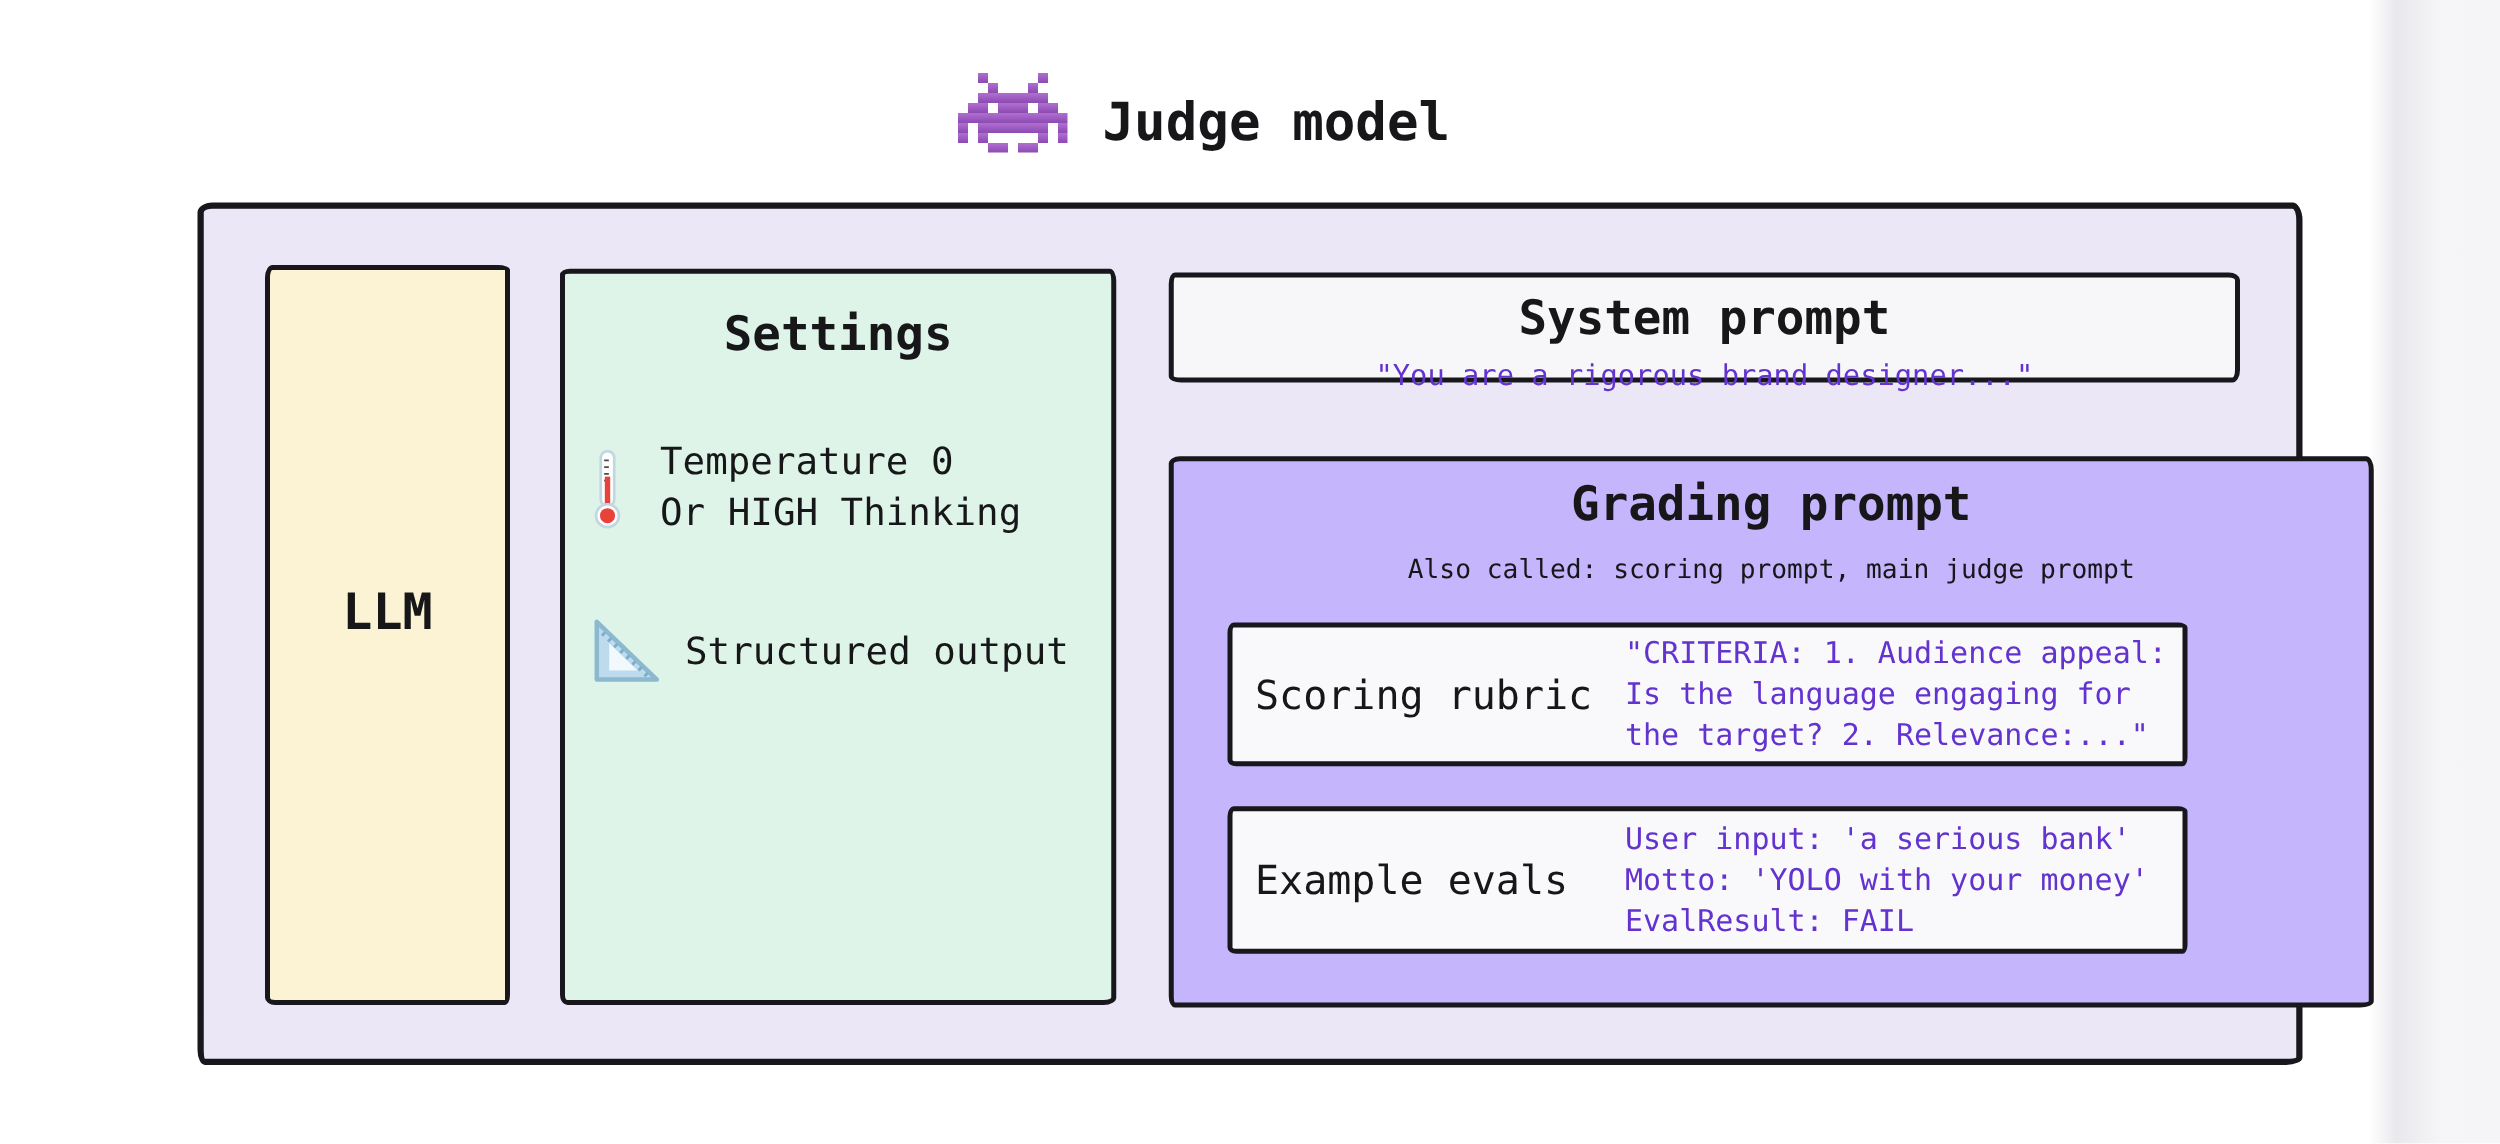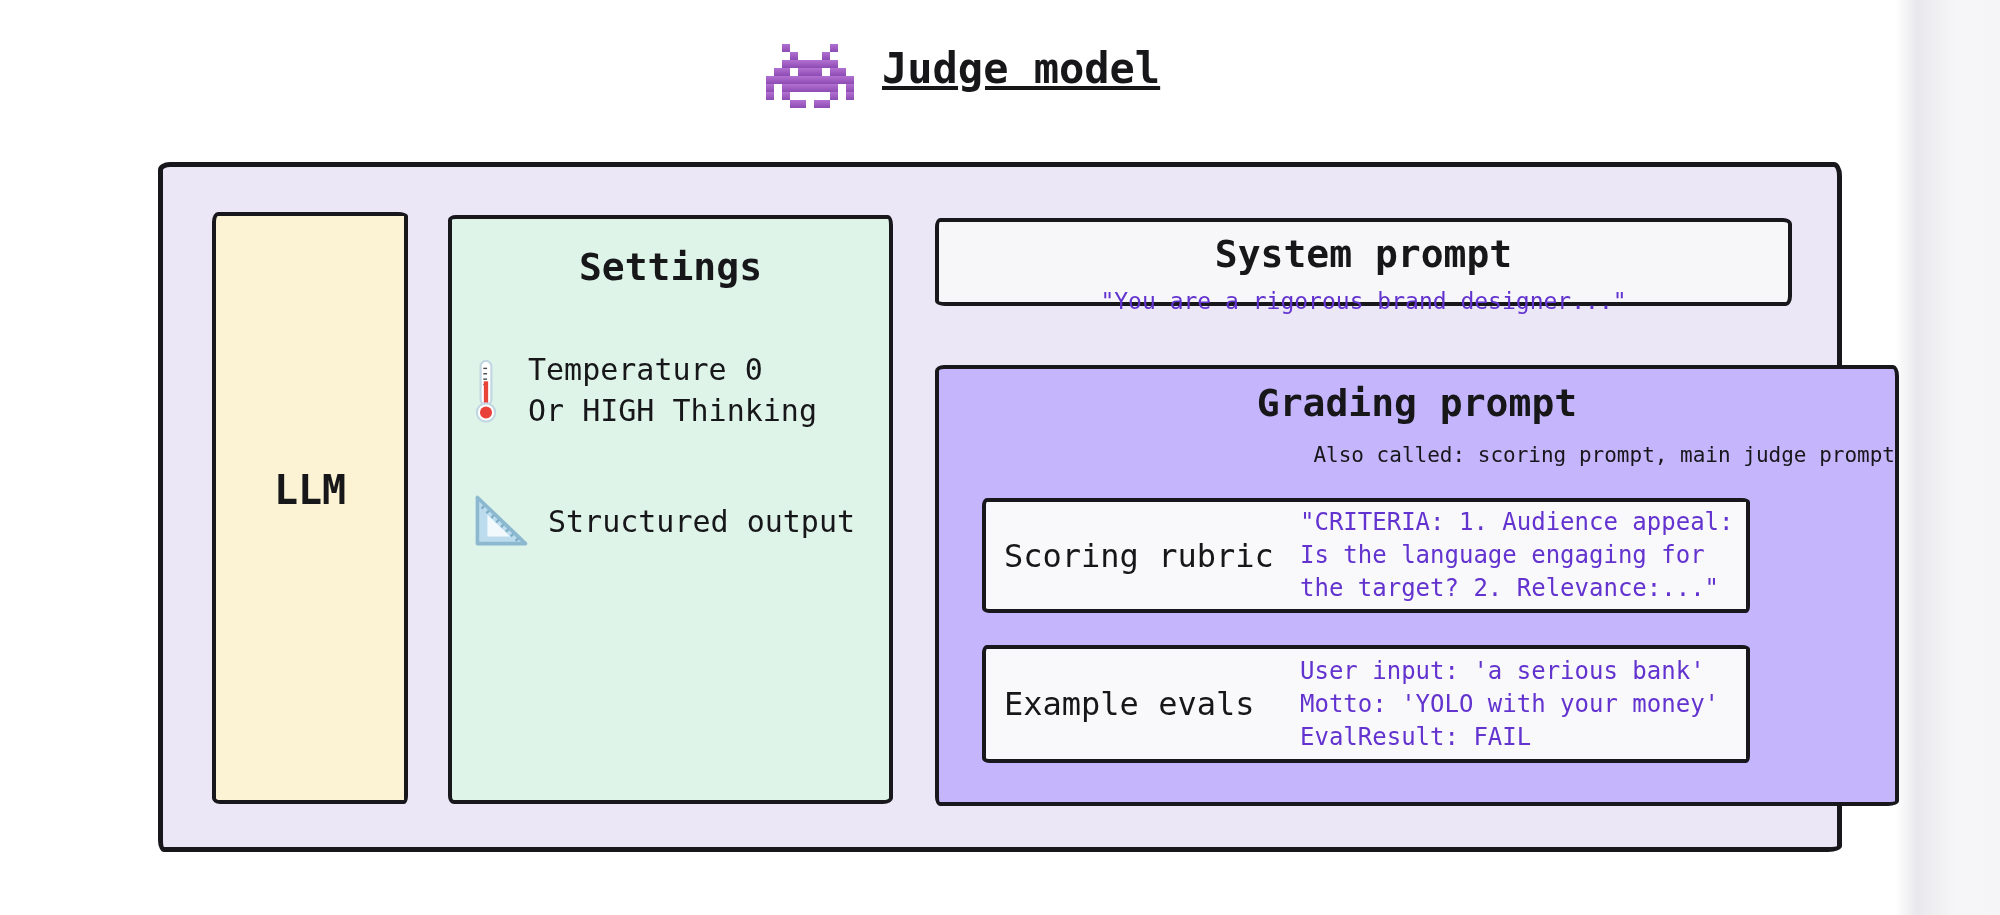--- a/index.html
+++ b/index.html
@@ -9,21 +9,21 @@
     font-family:"DejaVu Sans Mono","Liberation Mono",monospace;
     color:#17171a;
   }
   .right-edge {
     position:absolute; top:0; right:0; width:105px; height:915px;
     background:linear-gradient(to right,#ffffff 0px,#e9e9ed 22px,#f6f6f8 60px,#f5f5f7 100%);
   }
   
   .title-row {
     position:absolute; left:766px; top:44px; height:78px;
-    display:flex; align-items:flex-start; gap:28px;text-decoration:underline;
+    display:flex; align-items:flex-end; gap:28px;
   }
   .invader-svg { width:88px; height:64px; display:block; }
   .title-text { font-size:42px; font-weight:bold; white-space:nowrap; }
 
   
   .outer-box {
     position:absolute; left:158px; top:162px; width:1684px; height:690px;
     box-sizing:border-box; background:#ebe7f7;
     border:5px solid #17171c;
     border-radius:12px 8px 14px 6px / 8px 14px 6px 12px;
@@ -77,21 +77,21 @@
 
   
   .grading-box {
     left:772px; top:198px; width:964px; height:441px;
     background:#c4b5fd;
     border-radius:9px 6px 11px 5px / 6px 11px 5px 9px;
   }
   .grading-box .box-heading { top:12px; }
   .grading-subtitle {
     position:absolute; top:74px; left:0; width:100%;
-    text-align:right; font-size:21px; white-space:nowrap;
+    text-align:center; font-size:21px; white-space:nowrap;
   }
   .rubric-box {
     position:absolute; left:43px; width:768px;
     box-sizing:border-box; background:#f9f9fb;
     border:4px solid #17171c;
     display:flex; align-items:center;
     border-radius:5px 8px 4px 7px / 8px 4px 7px 5px;
   }
   .rubric-box.scoring { top:129px; height:115px; }
   .rubric-box.examples { top:276px; height:118px; }

